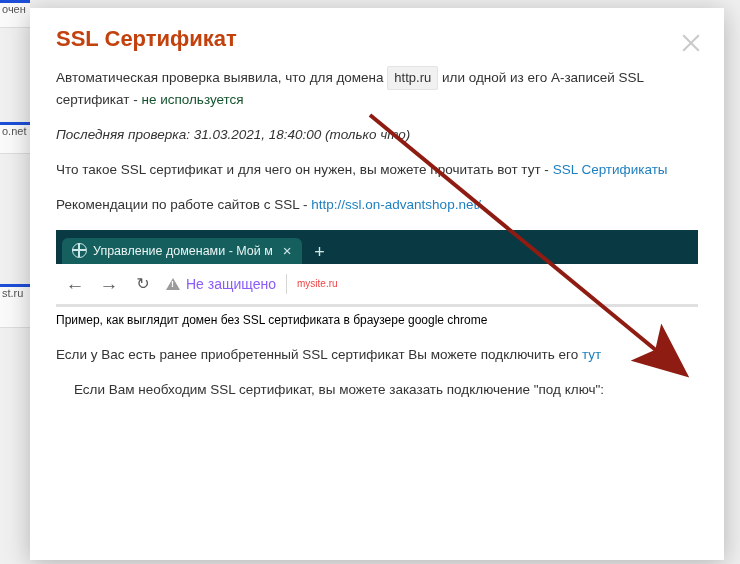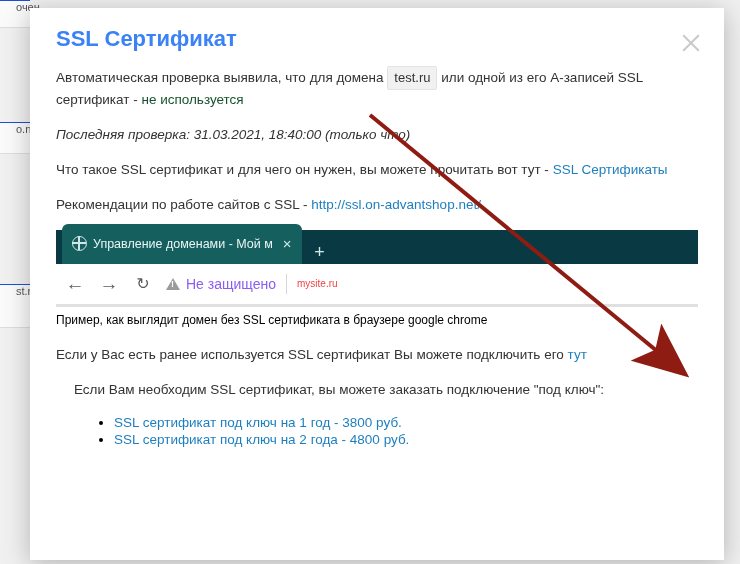--- a/index.html
+++ b/index.html
@@ -7,41 +7,41 @@
     width: 740px; height: 564px;
     font-family: "Segoe UI", Arial, sans-serif;
     background: #f0f0f0;
     overflow: hidden;
     position: relative;
   }
   .bg-strip {
     position: absolute;
     left: 0; width: 30px;
     background: #fafafa;
-    border-top: 1px solid #1d4ed8;
+    border-top: 3px solid #1d4ed8;
     border-bottom: 1px solid #ddd;
     font-size: 11px;
     color: #555;
-    padding-left: 16px;
+    padding-left: 2px;
     box-sizing: border-box;
   }
   .modal {
     position: absolute;
     left: 30px; top: 8px;
     width: 694px; height: 552px;
     background: #fff;
     box-shadow: 0 4px 24px rgba(0,0,0,0.25);
     box-sizing: border-box;
     padding: 18px 26px 10px 26px;
   }
   .modal h2 {
     margin: 0 0 14px 0;
     font-size: 22px;
     font-weight: 700;
-    color: #3b82f6;
+    color: #c2410c;
   }
   .close-x {
     position: absolute;
     right: 22px; top: 24px;
     width: 22px; height: 22px;
     cursor: pointer;
     opacity: 0.35;
   }
   .close-x:before, .close-x:after {
     content: "";
@@ -78,21 +78,21 @@
   }
   .tabbar {
     display: flex;
     align-items: flex-end;
     height: 34px;
     background: #093a43;
   }
   .tab {
     display: flex;
     align-items: center;
-    height: 40px;
+    height: 26px;
     margin-left: 6px;
     background: #15605f;
     color: #eaf4f4;
     font-size: 12.5px;
     padding: 0 10px;
     border-radius: 6px 6px 0 0;
     max-width: 230px;
     gap: 6px;
   }
   .globe {
@@ -214,21 +214,21 @@
 <div class="bg-strip" style="top:284px; height:44px;"><span>st.ru</span></div>
 
 <div class="modal">
 
   <div class="close-x"></div>
 
   <h2>SSL Сертификат</h2>
 
   <p class="para">
     <span>Автоматическая проверка выявила, что для домена</span>
-    <span class="domain-badge">test.ru</span>
+    <span class="domain-badge">http.ru</span>
     <span>или одной из его A-записей SSL сертификат -</span>
     <span class="red">не используется</span>
   </p>
 
   <p class="para italic">Последняя проверка: 31.03.2021, 18:40:00 (только что)</p>
 
   <p class="para">
     <span>Что такое SSL сертификат и для чего он нужен, вы можете прочитать вот тут -</span>
     <span class="link">SSL Сертификаты</span>
   </p>
@@ -256,30 +256,26 @@
         <span>Не защищено</span>
       </div>
       <div class="addr-sep"></div>
       <div class="addr-url">mysite.ru</div>
     </div>
   </div>
 
   <p class="caption">Пример, как выглядит домен без SSL сертификата в браузере google chrome</p>
 
   <p class="para">
-    <span>Если у Вас есть ранее используется SSL сертификат Вы можете подключить его</span>
+    <span>Если у Вас есть ранее приобретенный SSL сертификат Вы можете подключить его</span>
     <span class="link">тут</span>
   </p>
 
   <div class="indent">
     <p class="para">Если Вам необходим SSL сертификат, вы можете заказать подключение "под ключ":</p>
-    <ul class="offers">
-      <li><span class="link">SSL сертификат под ключ на 1 год - 3800 руб.</span></li>
-      <li><span class="link">SSL сертификат под ключ на 2 года - 4800 руб.</span></li>
-    </ul>
   </div>
 
 </div>
 
 <svg class="arrow-svg">
   <defs>
     <marker id="ah" markerWidth="14" markerHeight="12" refX="11" refY="6" orient="auto">
       <path d="M0,0 L14,6 L0,12 L3,6 Z" fill="#8e1c12"></path>
     </marker>
   </defs>

